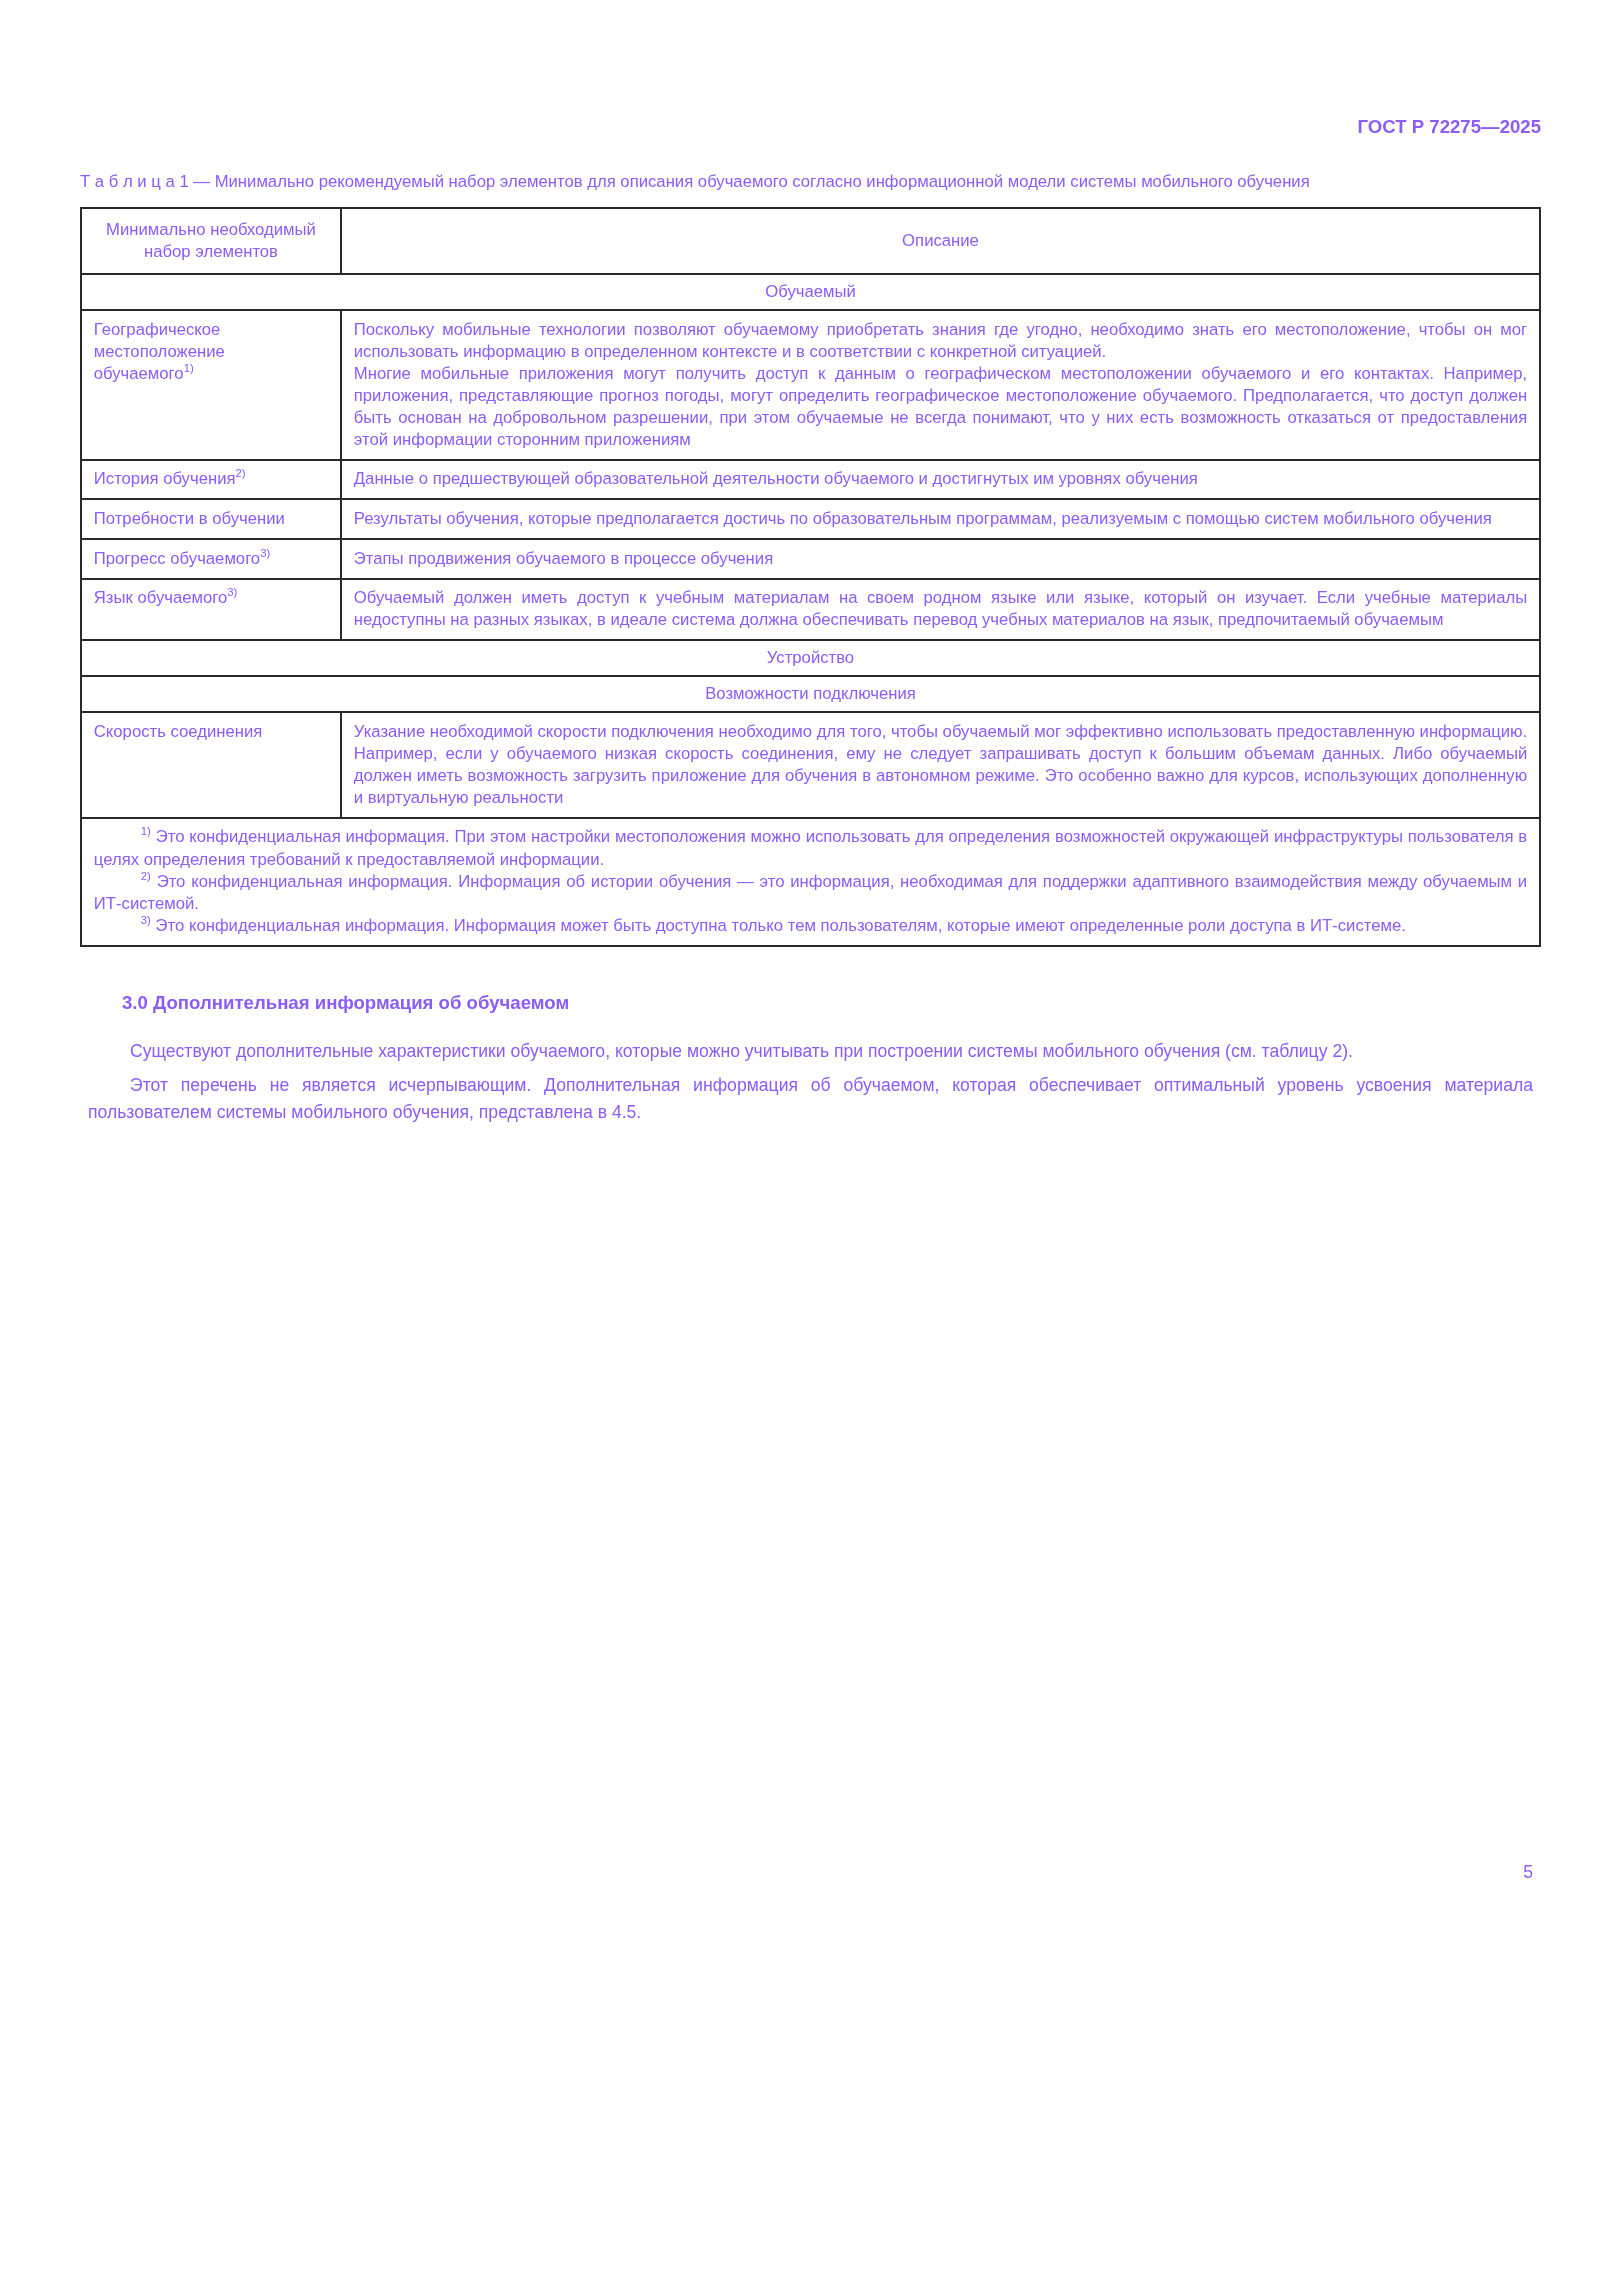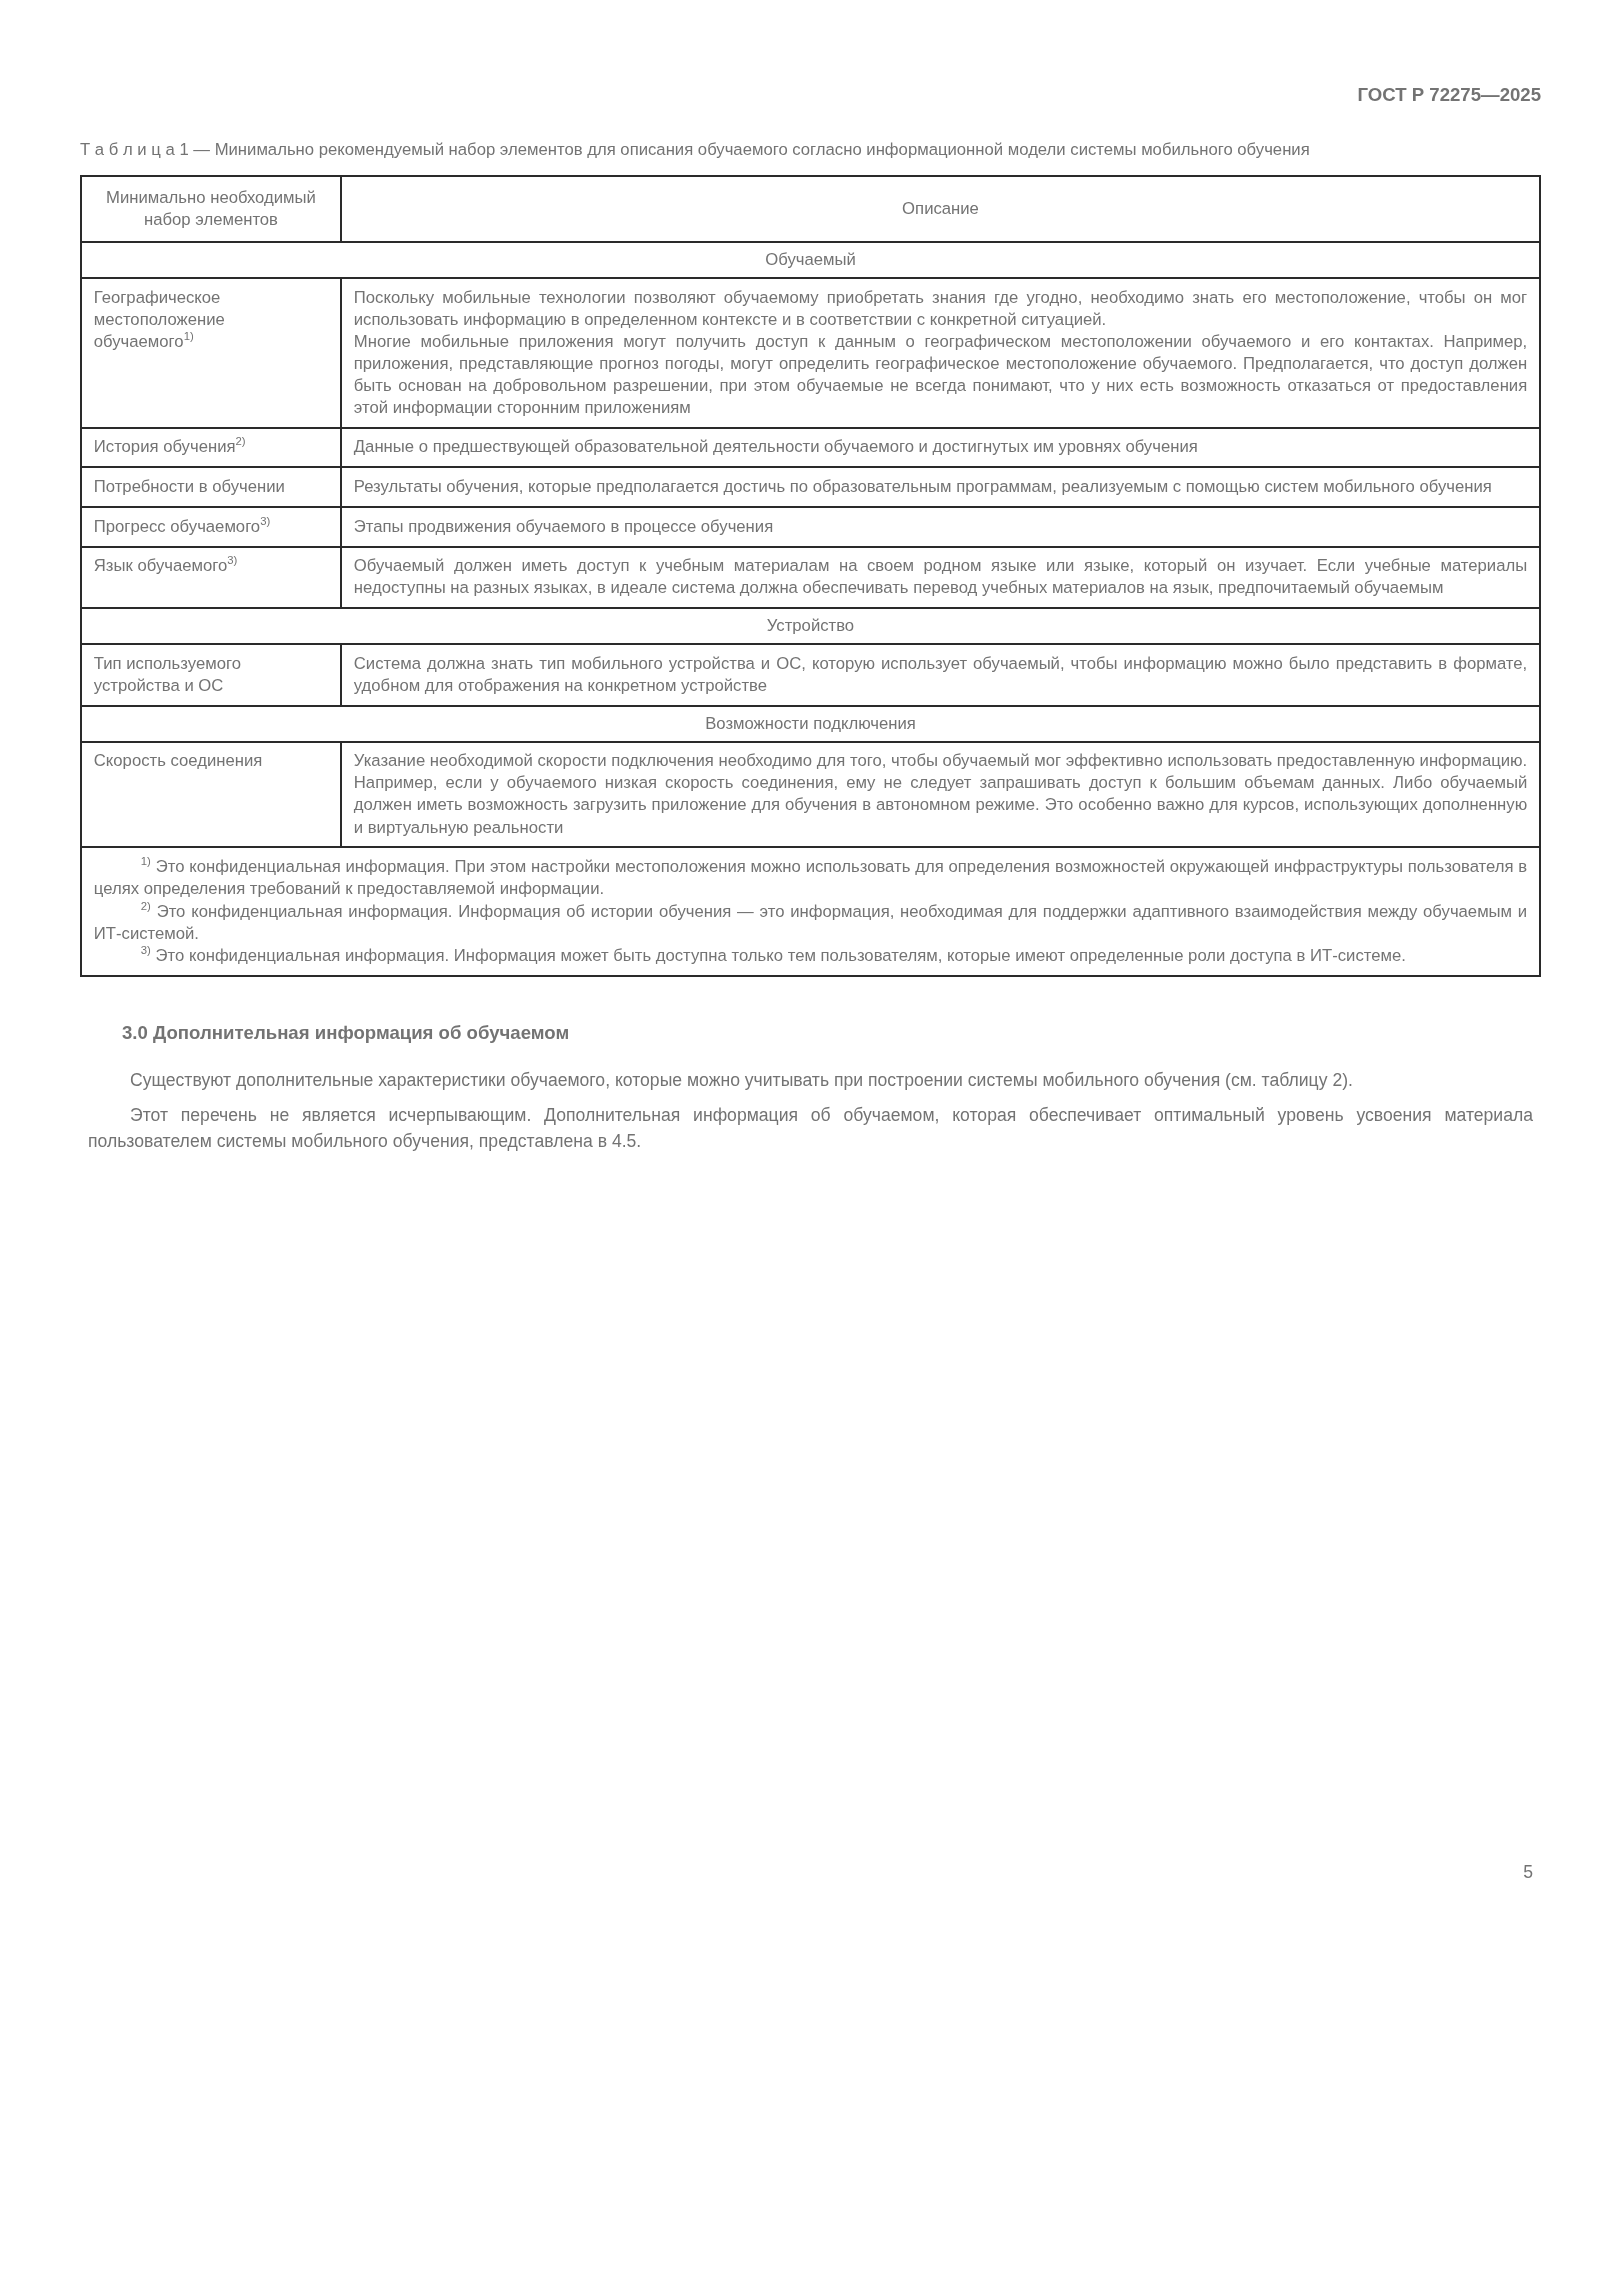--- a/index.html
+++ b/index.html
@@ -1,24 +1,24 @@
 <!DOCTYPE html>
 <html lang="ru"><head>
 <meta charset="utf-8">
 <style>
   html,body { margin:0; padding:0; background:#ffffff; }
   .page {
     position:relative;
     width:1621px;
     height:2293px;
     box-sizing:border-box;
-    padding:84px 80px 0 80px;
+    padding:116px 80px 0 80px;
     background:#ffffff;
     font-family:"Liberation Sans", sans-serif;
-    color:#737373;
+    color:#8b5cf6;
   }
   .doc-header {
     text-align:right;
     font-weight:bold;
     font-size:18.6px;
     margin:0 0 33px 0;
   }
   .caption {
     font-size:16.7px;
     line-height:1.35;
@@ -133,24 +133,20 @@
 
       <tr>
         <td><span>Язык обучаемого</span><sup>3)</sup></td>
         <td class="desc">Обучаемый должен иметь доступ к учебным материалам на своем родном языке или языке, который он изучает. Если учебные материалы недоступны на разных языках, в идеале система должна обеспечивать перевод учебных материалов на язык, предпочитаемый обучаемым</td>
       </tr>
 
       <tr class="section-row">
         <td colspan="2">Устройство</td>
       </tr>
 
-      <tr>
-        <td><span>Тип используемого устройства и ОС</span></td>
-        <td class="desc">Система должна знать тип мобильного устройства и ОС, которую использует обучаемый, чтобы информацию можно было представить в формате, удобном для отображения на конкретном устройстве</td>
-      </tr>
 
       <tr class="section-row">
         <td colspan="2">Возможности подключения</td>
       </tr>
 
       <tr>
         <td><span>Скорость соединения</span></td>
         <td class="desc">Указание необходимой скорости подключения необходимо для того, чтобы обучаемый мог эффективно использовать предоставленную информацию. Например, если у обучаемого низкая скорость соединения, ему не следует запрашивать доступ к большим объемам данных. Либо обучаемый должен иметь возможность загрузить приложение для обучения в автономном режиме. Это особенно важно для курсов, использующих дополненную и виртуальную реальности</td>
       </tr>
 

